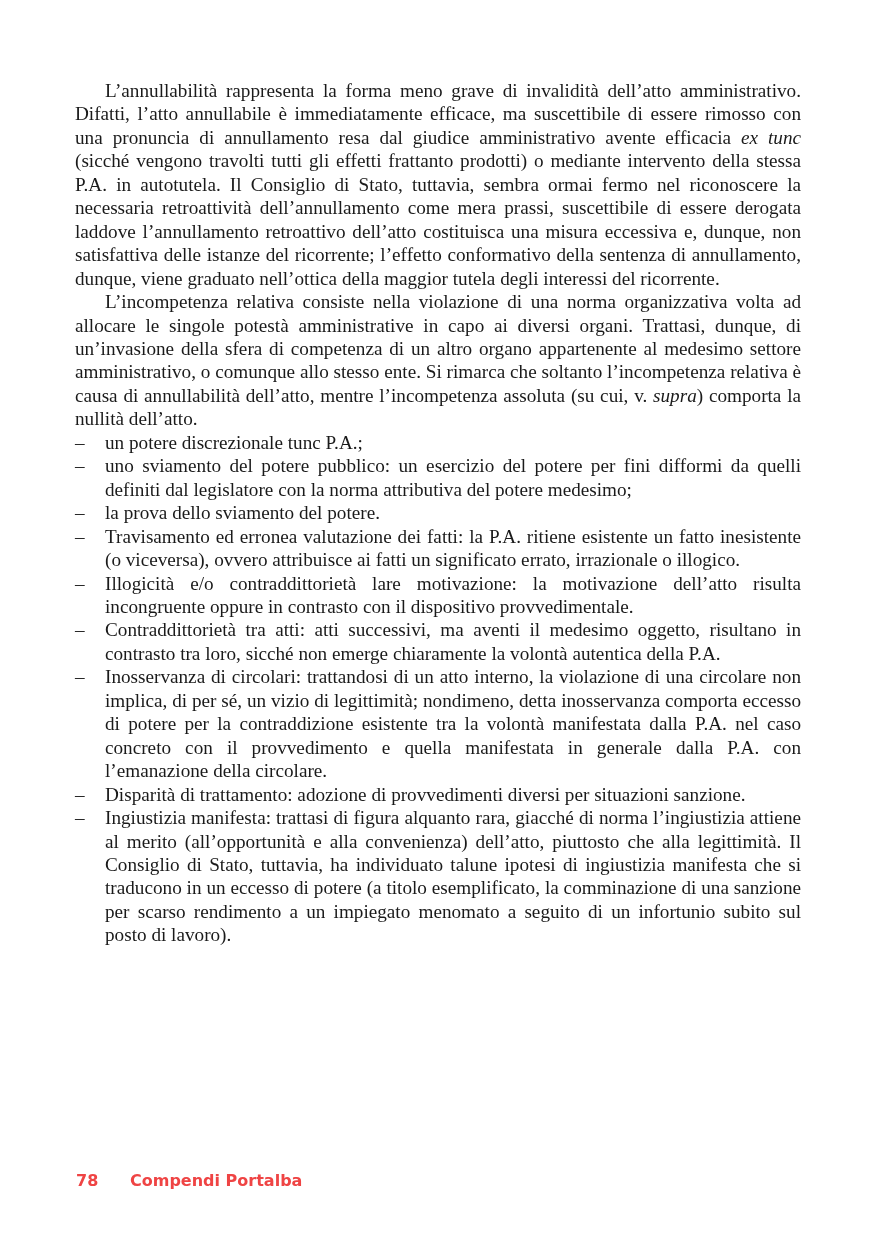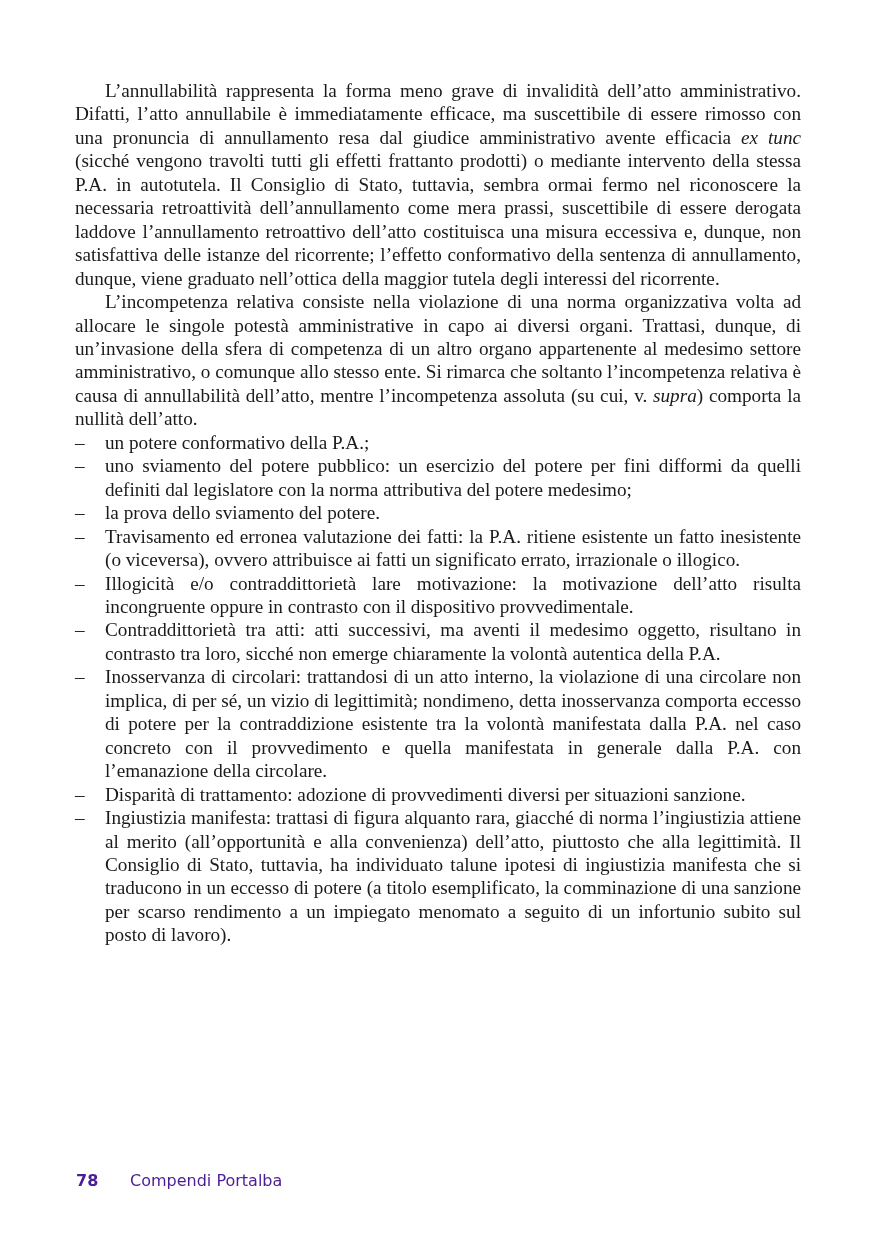--- a/index.html
+++ b/index.html
@@ -45,45 +45,45 @@
     position: absolute;
     left: 0;
     top: 0;
   }
   .footer {
     position: absolute;
     left: 76px;
     top: 1171px;
     font-family: "DejaVu Sans", "Liberation Sans", sans-serif;
     font-size: 16px;
-    color: #4c1d95;
+    color: #ef4444;
     display: flex;
     align-items: baseline;
   }
   .page-number {
     font-weight: bold;
     width: 54px;
   }
   .series-name {
-    font-weight: normal;
+    font-weight: bold;
     text-align: right;
   }
 </style>
 </head>
 <body>
 
 <div class="page-body">
 
   <p class="para"><span>L’annullabilità rappresenta la forma meno grave di invalidità dell’atto amministra­tivo. Difatti, l’atto annullabile </span><b>è immediatamente efficace, ma suscettibile di essere rimosso</b><span> con una pronuncia di annullamento resa dal giudice amministrativo avente efficacia </span><i>ex tunc</i><span> (sicché vengono travolti tutti gli effetti frattanto prodotti) o mediante intervento della stessa P.A. in autotutela. Il Consiglio di Stato, tuttavia, sembra ormai fermo nel riconoscere la necessaria retroattività dell’annullamento come mera prassi, suscettibile di essere derogata laddove l’annullamento retroattivo dell’atto costituisca una misura eccessiva e, dunque, non satisfattiva delle istanze del ricorrente; l’effetto conformativo della sentenza di annullamento, dunque, viene graduato nell’ottica della maggior tutela degli interessi del ricorrente.</span></p>
 
   <p class="para"><span>L’</span><b>incompetenza relativa</b><span> consiste nella violazione di una norma organizzativa volta ad allocare le singole potestà amministrative in capo ai diversi organi. Trattasi, dunque, di un’invasione della sfera di competenza di un altro organo appartenente al medesimo settore amministrativo, o comunque allo stesso ente. Si rimarca che soltanto l’incompe­tenza relativa è causa di annullabilità dell’atto, mentre l’incompetenza assoluta (su cui, v. </span><i>supra</i><span>) comporta la nullità dell’atto.</span></p>
 
 
   <ul class="list">
-    <li class="item"><span class="dash">–</span><span>un </span><b>potere conformativo della P.A.</b><span>;</span></li>
+    <li class="item"><span class="dash">–</span><span>un </span><b>potere discrezionale tunc P.A.</b><span>;</span></li>
     <li class="item"><span class="dash">–</span><span>uno </span><b>sviamento del potere</b><span> pubblico: un esercizio del potere per fini difformi da quelli definiti dal legislatore con la norma attributiva del potere medesimo;</span></li>
     <li class="item"><span class="dash">–</span><span>la </span><b>prova dello sviamento</b><span> del potere.</span></li>
   </ul>
 
 
   <ul class="list">
     <li class="item"><span class="dash">–</span><b>Travisamento ed erronea valutazione dei fatti</b><span>: la P.A. ritiene esistente un fatto inesistente (o viceversa), ovvero attribuisce ai fatti un significato errato, irrazionale o illogico.</span></li>
     <li class="item"><span class="dash">–</span><b>Illogicità e/o contraddittorietà lare motivazione</b><span>: la motivazione dell’atto risulta incongruente oppure in contrasto con il dispositivo provvedimentale.</span></li>
     <li class="item"><span class="dash">–</span><b>Contraddittorietà tra atti</b><span>: atti successivi, ma aventi il medesimo oggetto, risultano in contrasto tra loro, sicché non emerge chiaramente la volontà autentica della P.A.</span></li>
     <li class="item"><span class="dash">–</span><b>Inosservanza di circolari</b><span>: trattandosi di un atto interno, la violazione di una circo­lare non implica, di per sé, un vizio di legittimità; nondimeno, detta inosservanza comporta eccesso di potere per la contraddizione esistente tra la volontà manifestata dalla P.A. nel caso concreto con il provvedimento e quella manifestata in generale dalla P.A. con l’emanazione della circolare.</span></li>

